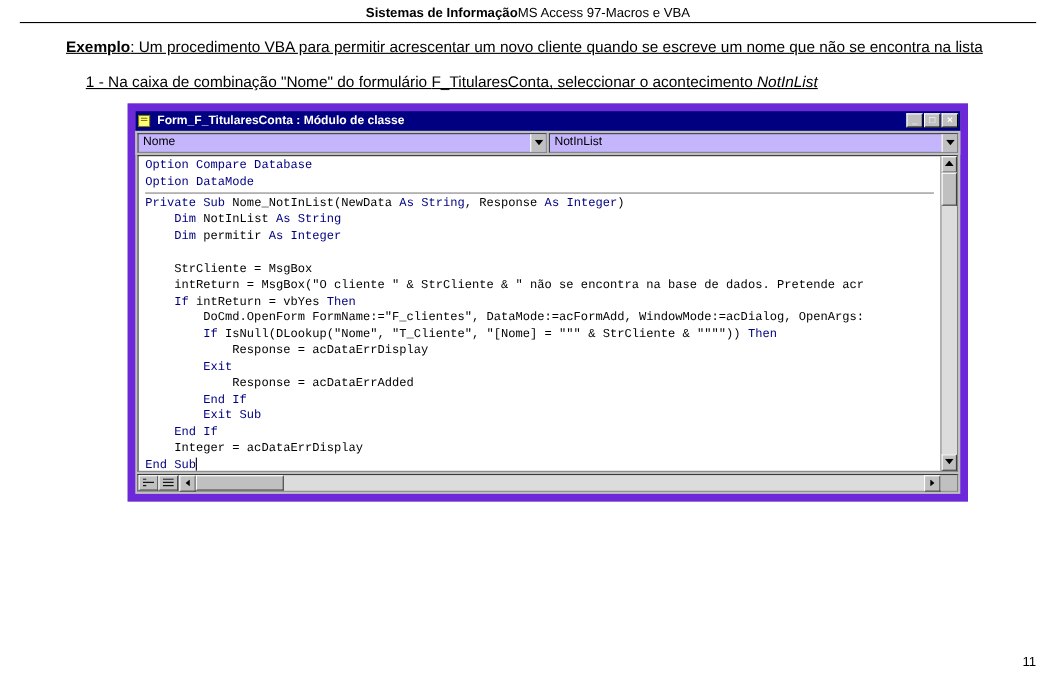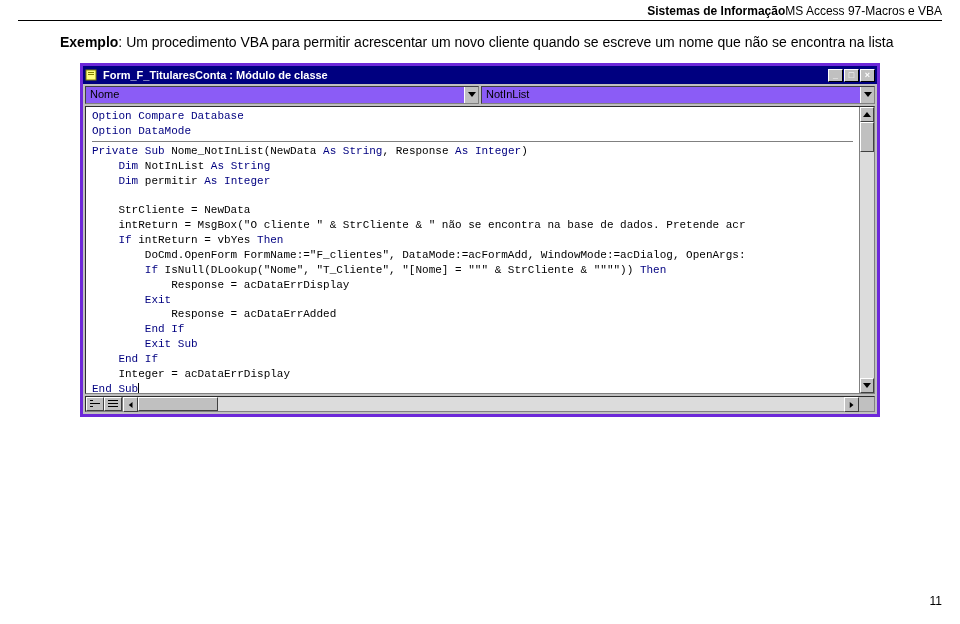--- a/index.html
+++ b/index.html
@@ -5,37 +5,38 @@
     * { box-sizing: border-box; margin: 0; padding: 0; }
     body {
       width: 960px;
       height: 624px;
       font-family: Arial, sans-serif;
       background: #fff;
       position: relative;
     }
     .doc-header {
       display: flex;
-      justify-content: flex-end;
+      justify-content: center;
       padding: 4px 18px 2px 18px;
       font-size: 12px;
     }
     .header-left { font-weight: bold; }
     .header-rule { border-top: 1px solid #000; margin: 0 18px 10px 18px; }
-    .content { padding: 0 60px; }
+    .content { padding: 0 60px; text-decoration: underline; }
     .para1 { font-size: 14px; margin-bottom: 10px; line-height: 1.6; }
     .para1 .bold { font-weight: bold; }
     .para2 { font-size: 14px; margin-bottom: 8px; line-height: 1.6; text-indent: 18px; }
     .para2 .italic { font-style: italic; }
     .screenshot-wrap { padding: 0 80px; }
     .win {
-      border: 3px solid #6d28d9;
+      border: 7px solid #6d28d9;
       background: #c0c0c0;
       font-family: "MS Sans Serif", sans-serif;
       font-size: 11px;
+      margin-left: 36px;
     }
     .titlebar {
       background: #000080;
       color: #fff;
       display: flex;
       align-items: center;
       padding: 1px 2px;
       height: 18px;
     }
     .titlebar-icon {
@@ -62,21 +63,21 @@
     }
     .dropdown-row {
       display: flex;
       background: #c0c0c0;
       padding: 2px;
       gap: 2px;
     }
     .dd {
       flex: 1;
       display: flex;
-      background: #8b5cf6;
+      background: #c4b5fd;
       border: 1px solid #808080;
       border-top-color: #404040;
       border-left-color: #404040;
       height: 18px;
     }
     .dd-text { flex: 1; padding: 1px 4px; font-size: 11px; }
     .dd-arrow {
       width: 14px;
       background: #c0c0c0;
       border-left: 1px solid #fff;
@@ -160,20 +161,23 @@
 
 <div class="doc-header">
   <span class="header-left">Sistemas de Informação</span>
   <span class="header-right">MS Access 97-Macros e VBA</span>
 </div>
 <div class="header-rule"></div>
 
 <div class="content">
   <p class="para1">
     <span class="bold">Exemplo</span><span>: Um procedimento VBA para permitir acrescentar um novo cliente quando se escreve um nome que não se encontra na lista</span>
+  </p>
+  <p class="para2">
+    <span>1 - Na caixa de combinação "Nome" do formulário </span><span class="bold">F_TitularesConta,</span><span> seleccionar o acontecimento </span><span class="italic">NotInList</span>
   </p>
 </div>
 
 <div class="screenshot-wrap">
   <div class="win">
     <div class="titlebar">
       <span class="titlebar-icon">
         <svg viewBox="0 0 14 14">
             <rect x="1" y="2" width="10" height="10" fill="#ffff80" stroke="#808000"></rect>
             <rect x="3" y="4" width="6" height="1" fill="#808000"></rect>
@@ -207,21 +211,21 @@
       </div>
     </div>
 
     <div class="code-area">
       <div class="code-body"><span class="kw">Option Compare Database</span>
 <span class="kw">Option DataMode</span>
 <div class="hr-line"></div><span class="kw">Private Sub</span><span> Nome_NotInList(NewData </span><span class="kw">As String</span><span>, Response </span><span class="kw">As Integer</span><span>)</span>
 <span class="kw">    Dim</span><span> NotInList </span><span class="kw">As String</span>
 <span class="kw">    Dim</span><span> permitir </span><span class="kw">As Integer</span>
 
-<span>    StrCliente = NewData</span>
+<span>    StrCliente = MsgBox</span>
 <span>    intReturn = MsgBox("O cliente " &amp; StrCliente &amp; " não se encontra na base de dados. Pretende acr</span>
 <span class="kw">    If</span><span> intReturn = vbYes </span><span class="kw">Then</span>
 <span>        DoCmd.OpenForm FormName:="F_clientes", DataMode:=acFormAdd, WindowMode:=acDialog, OpenArgs:</span>
 <span class="kw">        If</span><span> IsNull(DLookup("Nome", "T_Cliente", "[Nome] = """ &amp; StrCliente &amp; """")) </span><span class="kw">Then</span>
 <span>            Response = acDataErrDisplay</span>
 <span class="kw">        Exit</span>
 <span>            Response = acDataErrAdded</span>
 <span class="kw">        End If</span>
 <span class="kw">        Exit Sub</span>
 <span class="kw">    End If</span>

